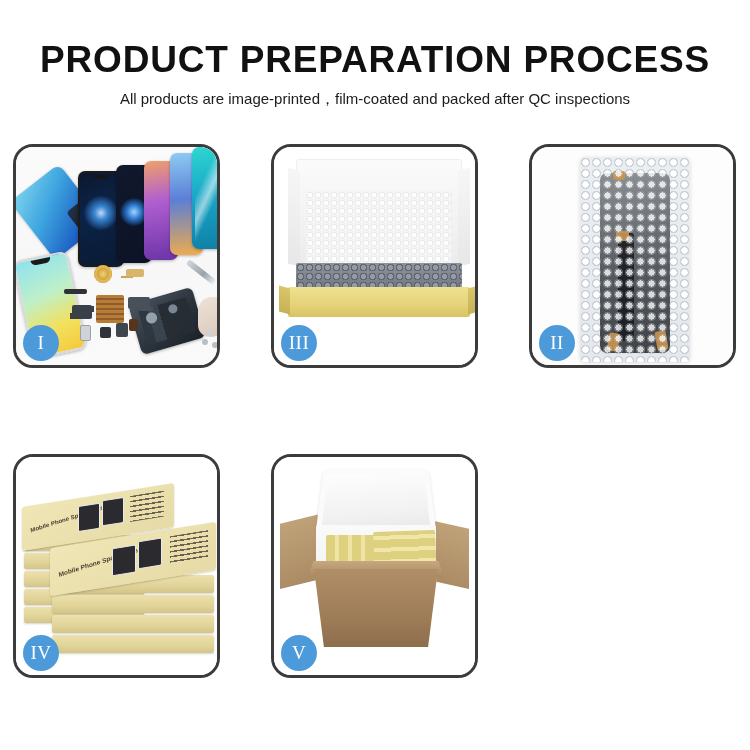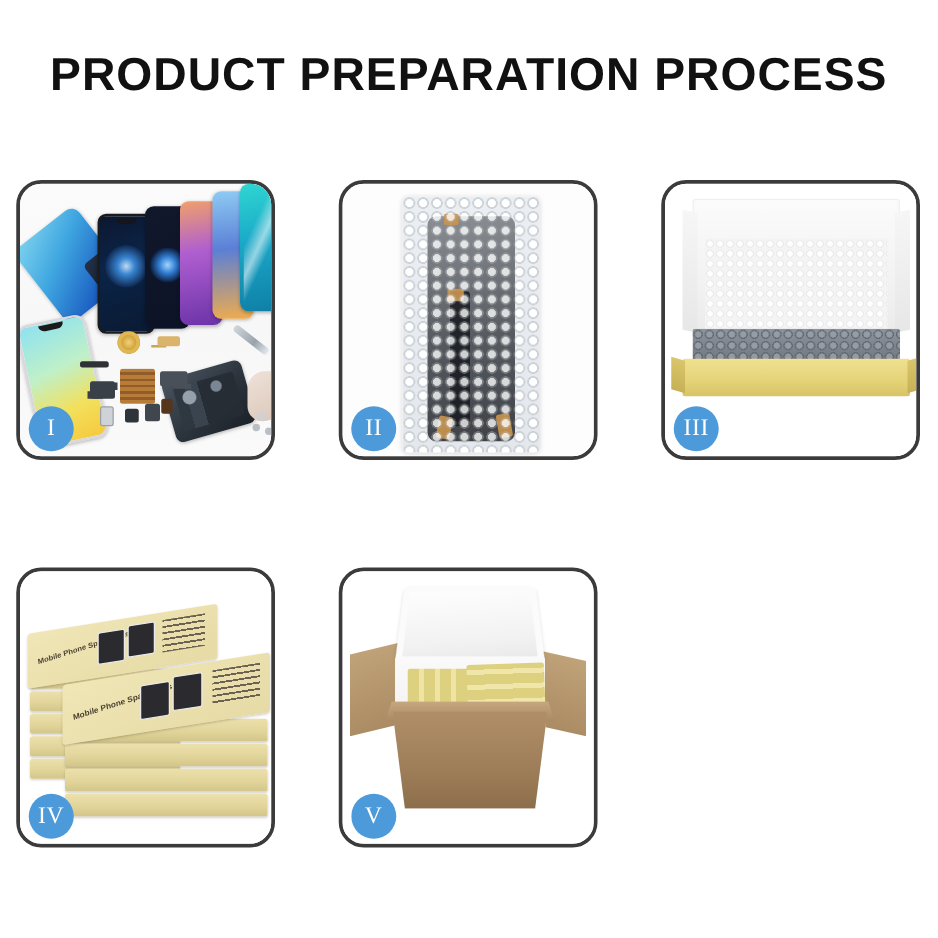--- a/index.html
+++ b/index.html
@@ -404,20 +404,21 @@
     background: rgba(140,112,76,.5); border-radius: 1px;
   }
 </style>
 </head>
 <body>
 
 <div class="page">
 
   <div class="header">
     <div class="title">PRODUCT PREPARATION PROCESS</div>
+    <div class="subtitle">All products are image-printed，film-coated and packed after QC inspections</div>
   </div>
 
   <div class="grid">
 
     <div class="panel">
       <div class="photo p1">
         <div class="phone ph-back"></div>
         <div class="phone ph-glass"></div>
         <div class="phone ph-dark"></div>
         <div class="phone ph-purple"></div>
@@ -436,41 +437,41 @@
         <div class="part sml3"></div>
         <div class="part sml4"></div>
         <div class="part screwdriver"></div>
         <div class="part hand"></div>
         <div class="part screws"></div>
       </div>
       <div class="badge">I</div>
     </div>
 
     <div class="panel">
+      <div class="photo p3">
+        <div class="lid3"></div>
+        <div class="foam3"></div>
+        <div class="bubbles3"></div>
+        <div class="base3"></div>
+      </div>
+      <div class="badge">III</div>
+    </div>
+
+    <div class="panel">
       <div class="photo p2">
         <div class="bubblebag"></div>
         <div class="innerscreen"></div>
         <div class="innerflex"></div>
         <div class="tape tape-a"></div>
         <div class="tape tape-b"></div>
         <div class="tape tape-c"></div>
         <div class="tape tape-d"></div>
         <div class="bubbleoverlay"></div>
       </div>
       <div class="badge">II</div>
-    </div>
-
-    <div class="panel">
-      <div class="photo p3">
-        <div class="lid3"></div>
-        <div class="foam3"></div>
-        <div class="bubbles3"></div>
-        <div class="base3"></div>
-      </div>
-      <div class="badge">III</div>
     </div>
 
     <div class="panel">
       <div class="photo p4">
         <div class="stack">
 
           <div class="sbox" style="left:2px; top:56px; width:120px; height:16px;"></div>
           <div class="sbox" style="left:2px; top:74px; width:120px; height:16px;"></div>
           <div class="sbox" style="left:2px; top:92px; width:120px; height:16px;"></div>
           <div class="sbox" style="left:2px; top:110px; width:120px; height:16px;"></div>

